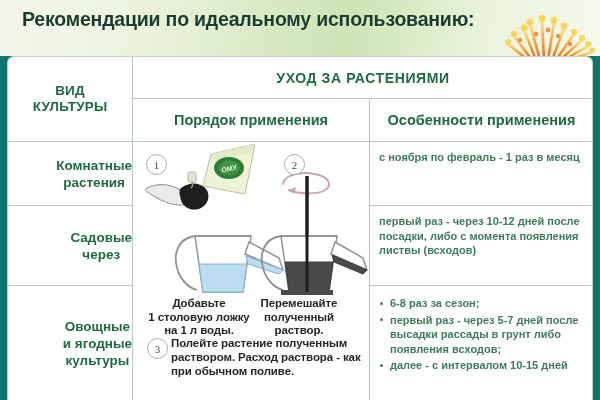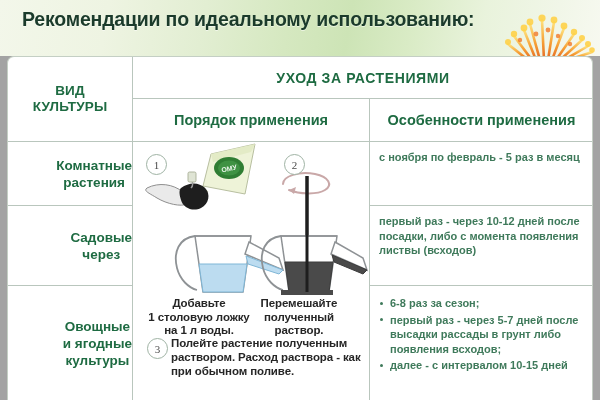--- a/index.html
+++ b/index.html
@@ -10,21 +10,21 @@
     overflow: hidden;
     background: #ffffff;
     font-family: "Liberation Sans", "DejaVu Sans", sans-serif;
   }
 
   #root {
     position: relative;
     width: 600px;
     height: 400px;
     overflow: hidden;
-    background: #a3a3a3;
+    background: #0f766e;
   }
 
   
   .header {
     position: absolute;
     left: 0; top: 0;
     width: 600px;
     height: 56px;
     background: linear-gradient(100deg,
         #f3f7ea 0%,
@@ -314,21 +314,21 @@
     </div>
     <div class="rowlabel" style="top:229px; height:114px;">
       <div>
         <span>Овощные</span><br>
         <span>и ягодные</span><br>
         <span>культуры</span>
       </div>
     </div>
 
     <div class="cell-right" style="top:85px; height:63px;">
-      <span class="ln">с ноября по февраль - 5 раз в месяц</span>
+      <span class="ln">с ноября по февраль - 1 раз в месяц</span>
     </div>
 
     <div class="cell-right" style="top:149px; height:79px;">
       <span class="ln">первый раз - через 10-12 дней после</span>
       <span class="ln">посадки, либо с момента появления</span>
       <span class="ln">листвы (всходов)</span>
     </div>
 
     <div class="cell-right" style="top:229px; height:114px; padding-top:10px;">
       <ul class="bullets">

